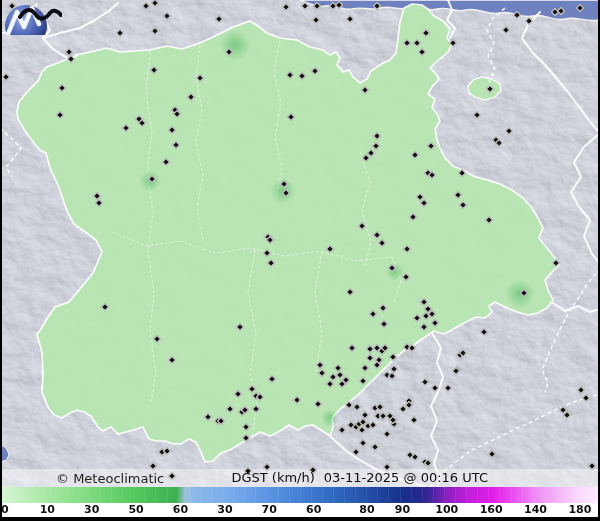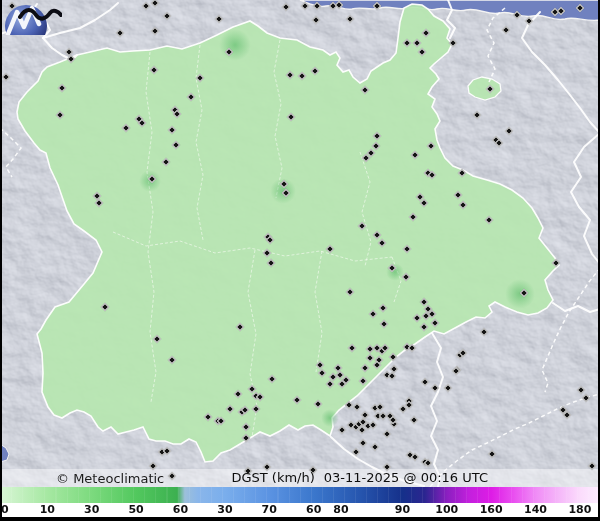--- a/index.html
+++ b/index.html
@@ -327,21 +327,21 @@
   <div class="colorbar" id="colorbar" style="background: linear-gradient(90deg, rgb(217, 246, 214) 0%, rgb(166, 232, 162) 7.9%, rgb(124, 218, 126) 15.3%, rgb(82, 200, 94) 22.7%, rgb(60, 176, 80) 29.5%, rgb(157, 192, 218) 30.8%, rgb(138, 182, 234) 33%, rgb(122, 174, 236) 37.5%, rgb(91, 147, 226) 44.9%, rgb(59, 119, 204) 52.3%, rgb(39, 87, 176) 59.7%, rgb(21, 48, 138) 67.1%, rgb(43, 37, 144) 70.8%, rgb(139, 31, 192) 74.5%, rgb(195, 32, 221) 78.2%, rgb(222, 28, 230) 81.9%, rgb(233, 79, 240) 85.6%, rgb(240, 140, 246) 89.3%, rgb(245, 182, 249) 93%, rgb(251, 220, 252) 96.7%, rgb(253, 238, 255) 100%);"></div>
   <div class="ticks" id="ticks">
       <span class="tick" style="left: 1px;">0</span>
       <span class="tick" style="left: 47.38px; transform: translateX(-50%);">10</span>
       <span class="tick" style="left: 91.76px; transform: translateX(-50%);">30</span>
       <span class="tick" style="left: 136.14px; transform: translateX(-50%);">50</span>
       <span class="tick" style="left: 180.52px; transform: translateX(-50%);">60</span>
       <span class="tick" style="left: 224.9px; transform: translateX(-50%);">30</span>
       <span class="tick" style="left: 269.28px; transform: translateX(-50%);">70</span>
       <span class="tick" style="left: 313.66px; transform: translateX(-50%);">60</span>
-      <span class="tick" style="left: 341px; transform: translateX(-50%);">80</span>
+      <span class="tick" style="left: 367px; transform: translateX(-50%);">80</span>
       <span class="tick" style="left: 402.42px; transform: translateX(-50%);">90</span>
       <span class="tick" style="left: 446.8px; transform: translateX(-50%);">100</span>
       <span class="tick" style="left: 491.18px; transform: translateX(-50%);">160</span>
       <span class="tick" style="left: 535.56px; transform: translateX(-50%);">140</span>
       <span class="tick" style="left: 579.94px; transform: translateX(-50%);">180</span>
     </div>
 
   <div class="edge-l"></div>
   <div class="edge-r"></div>
   <div class="edge-b"></div>

